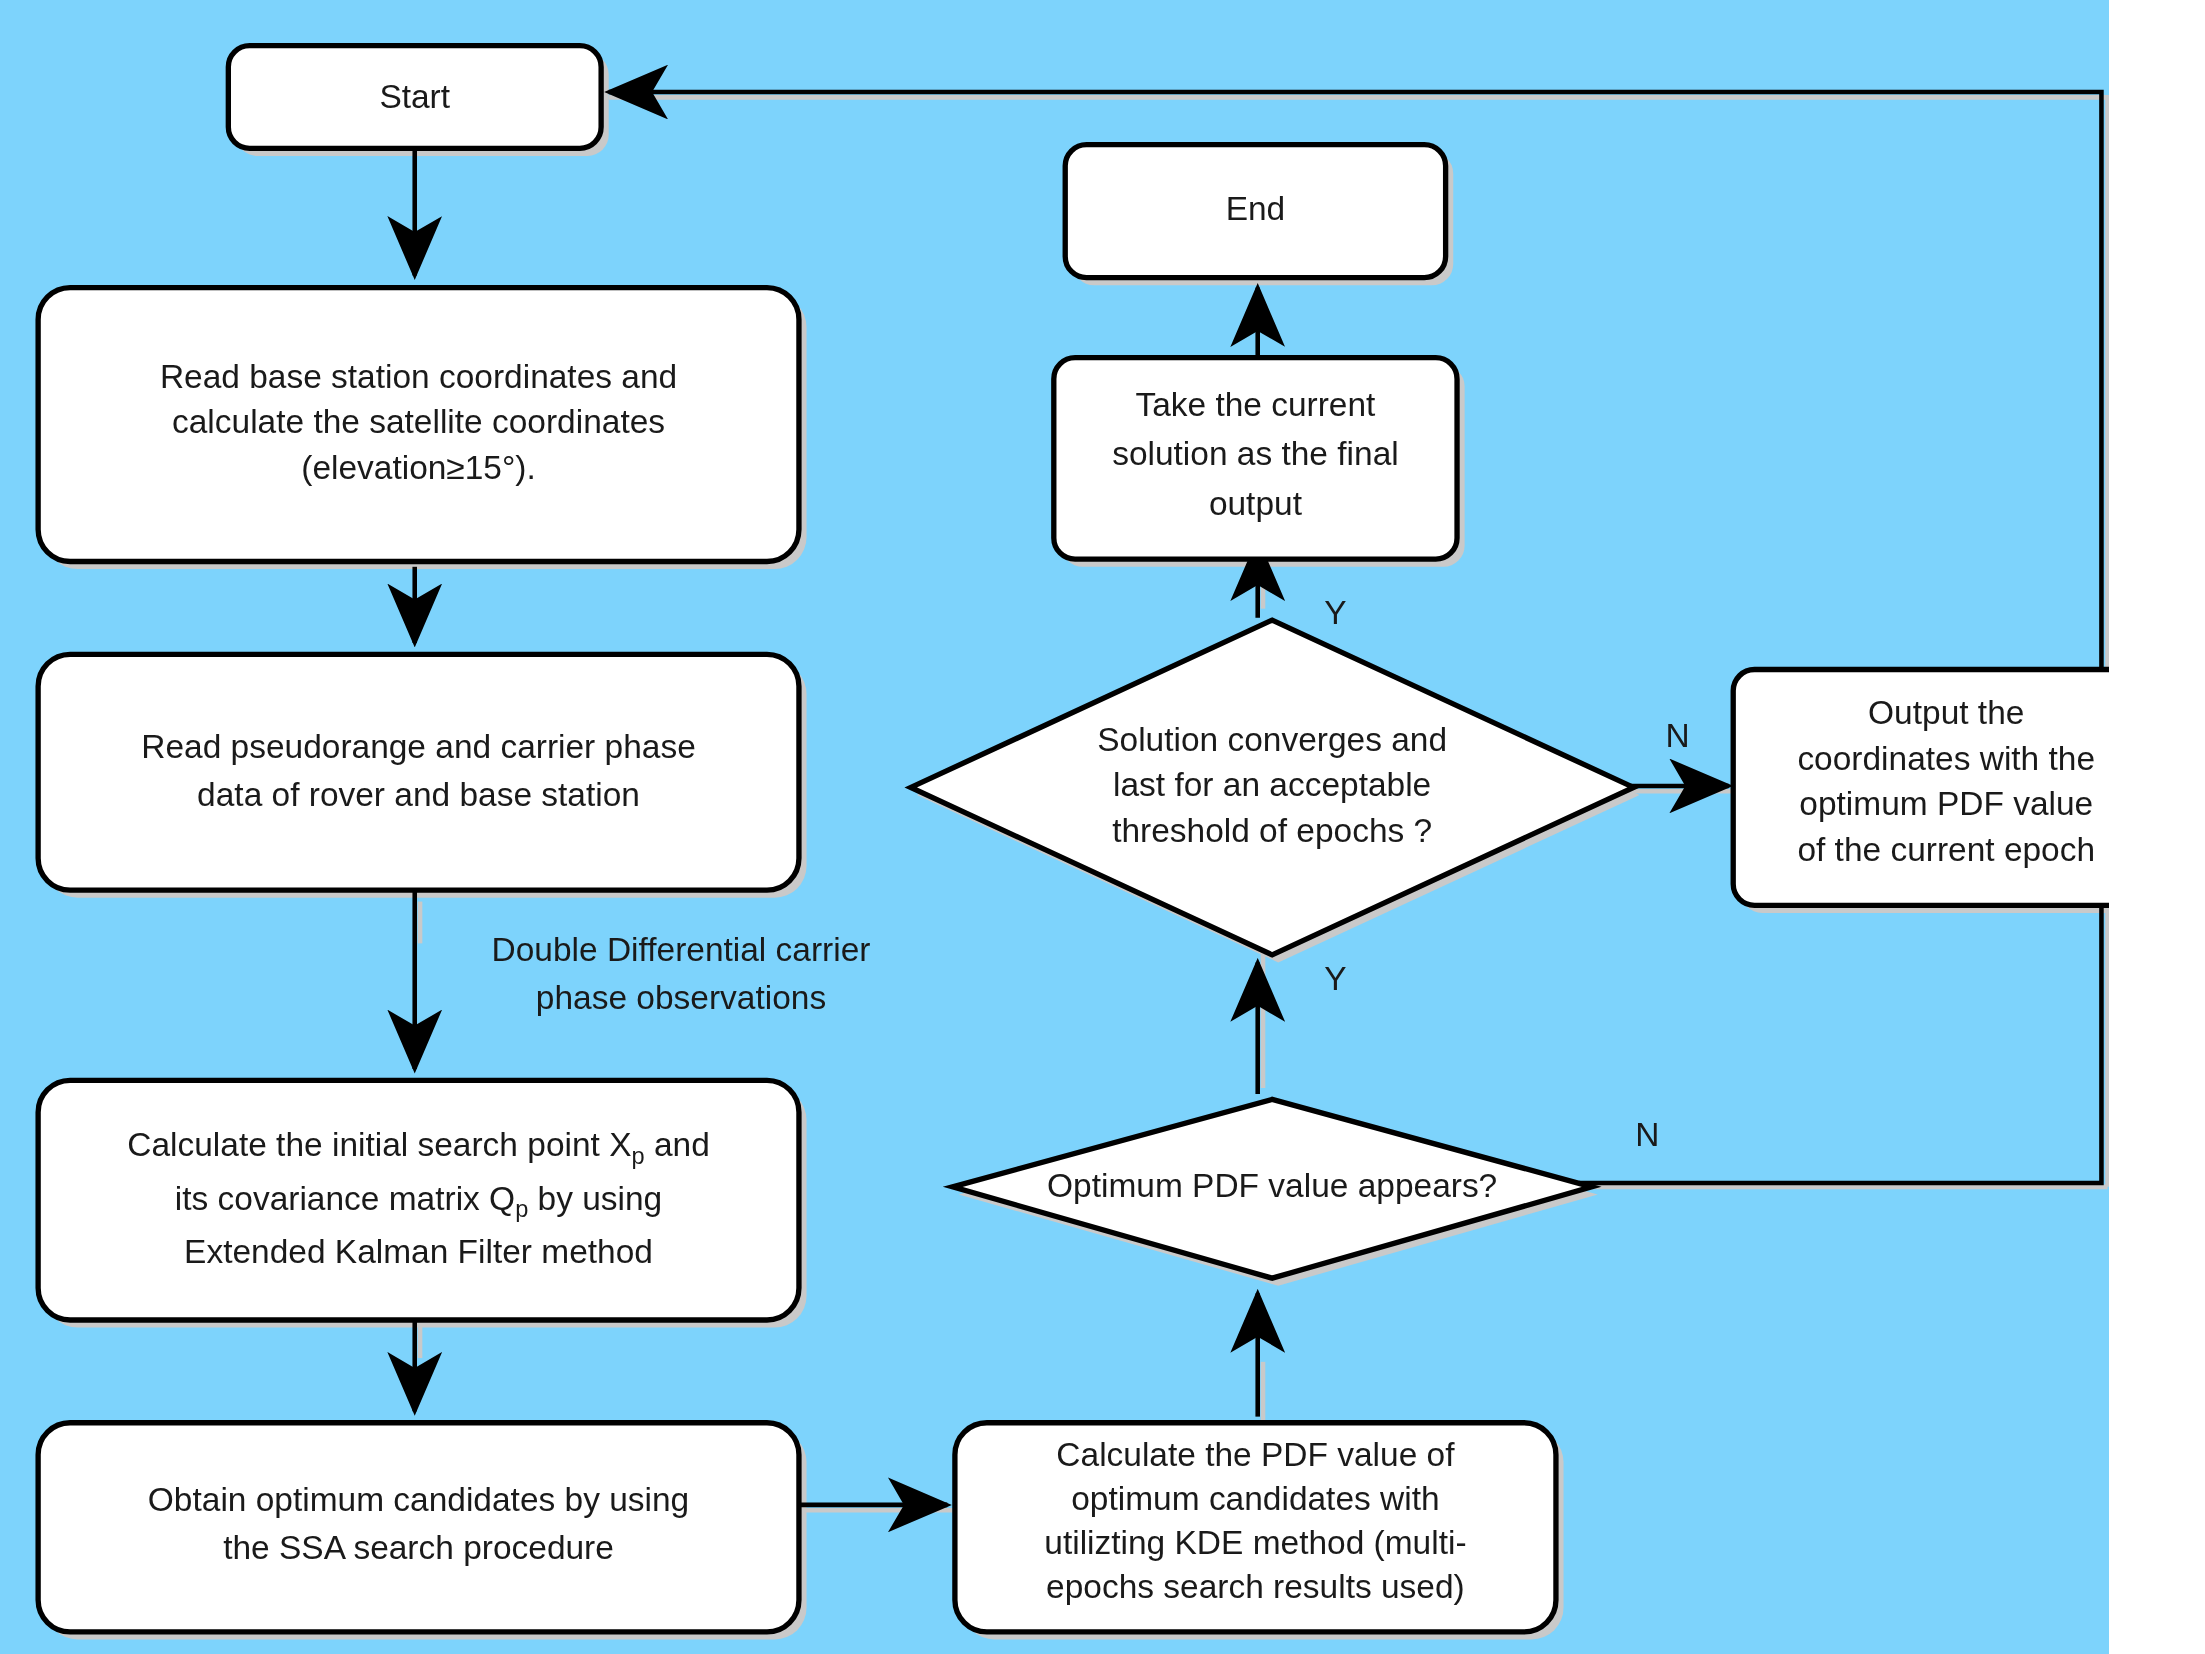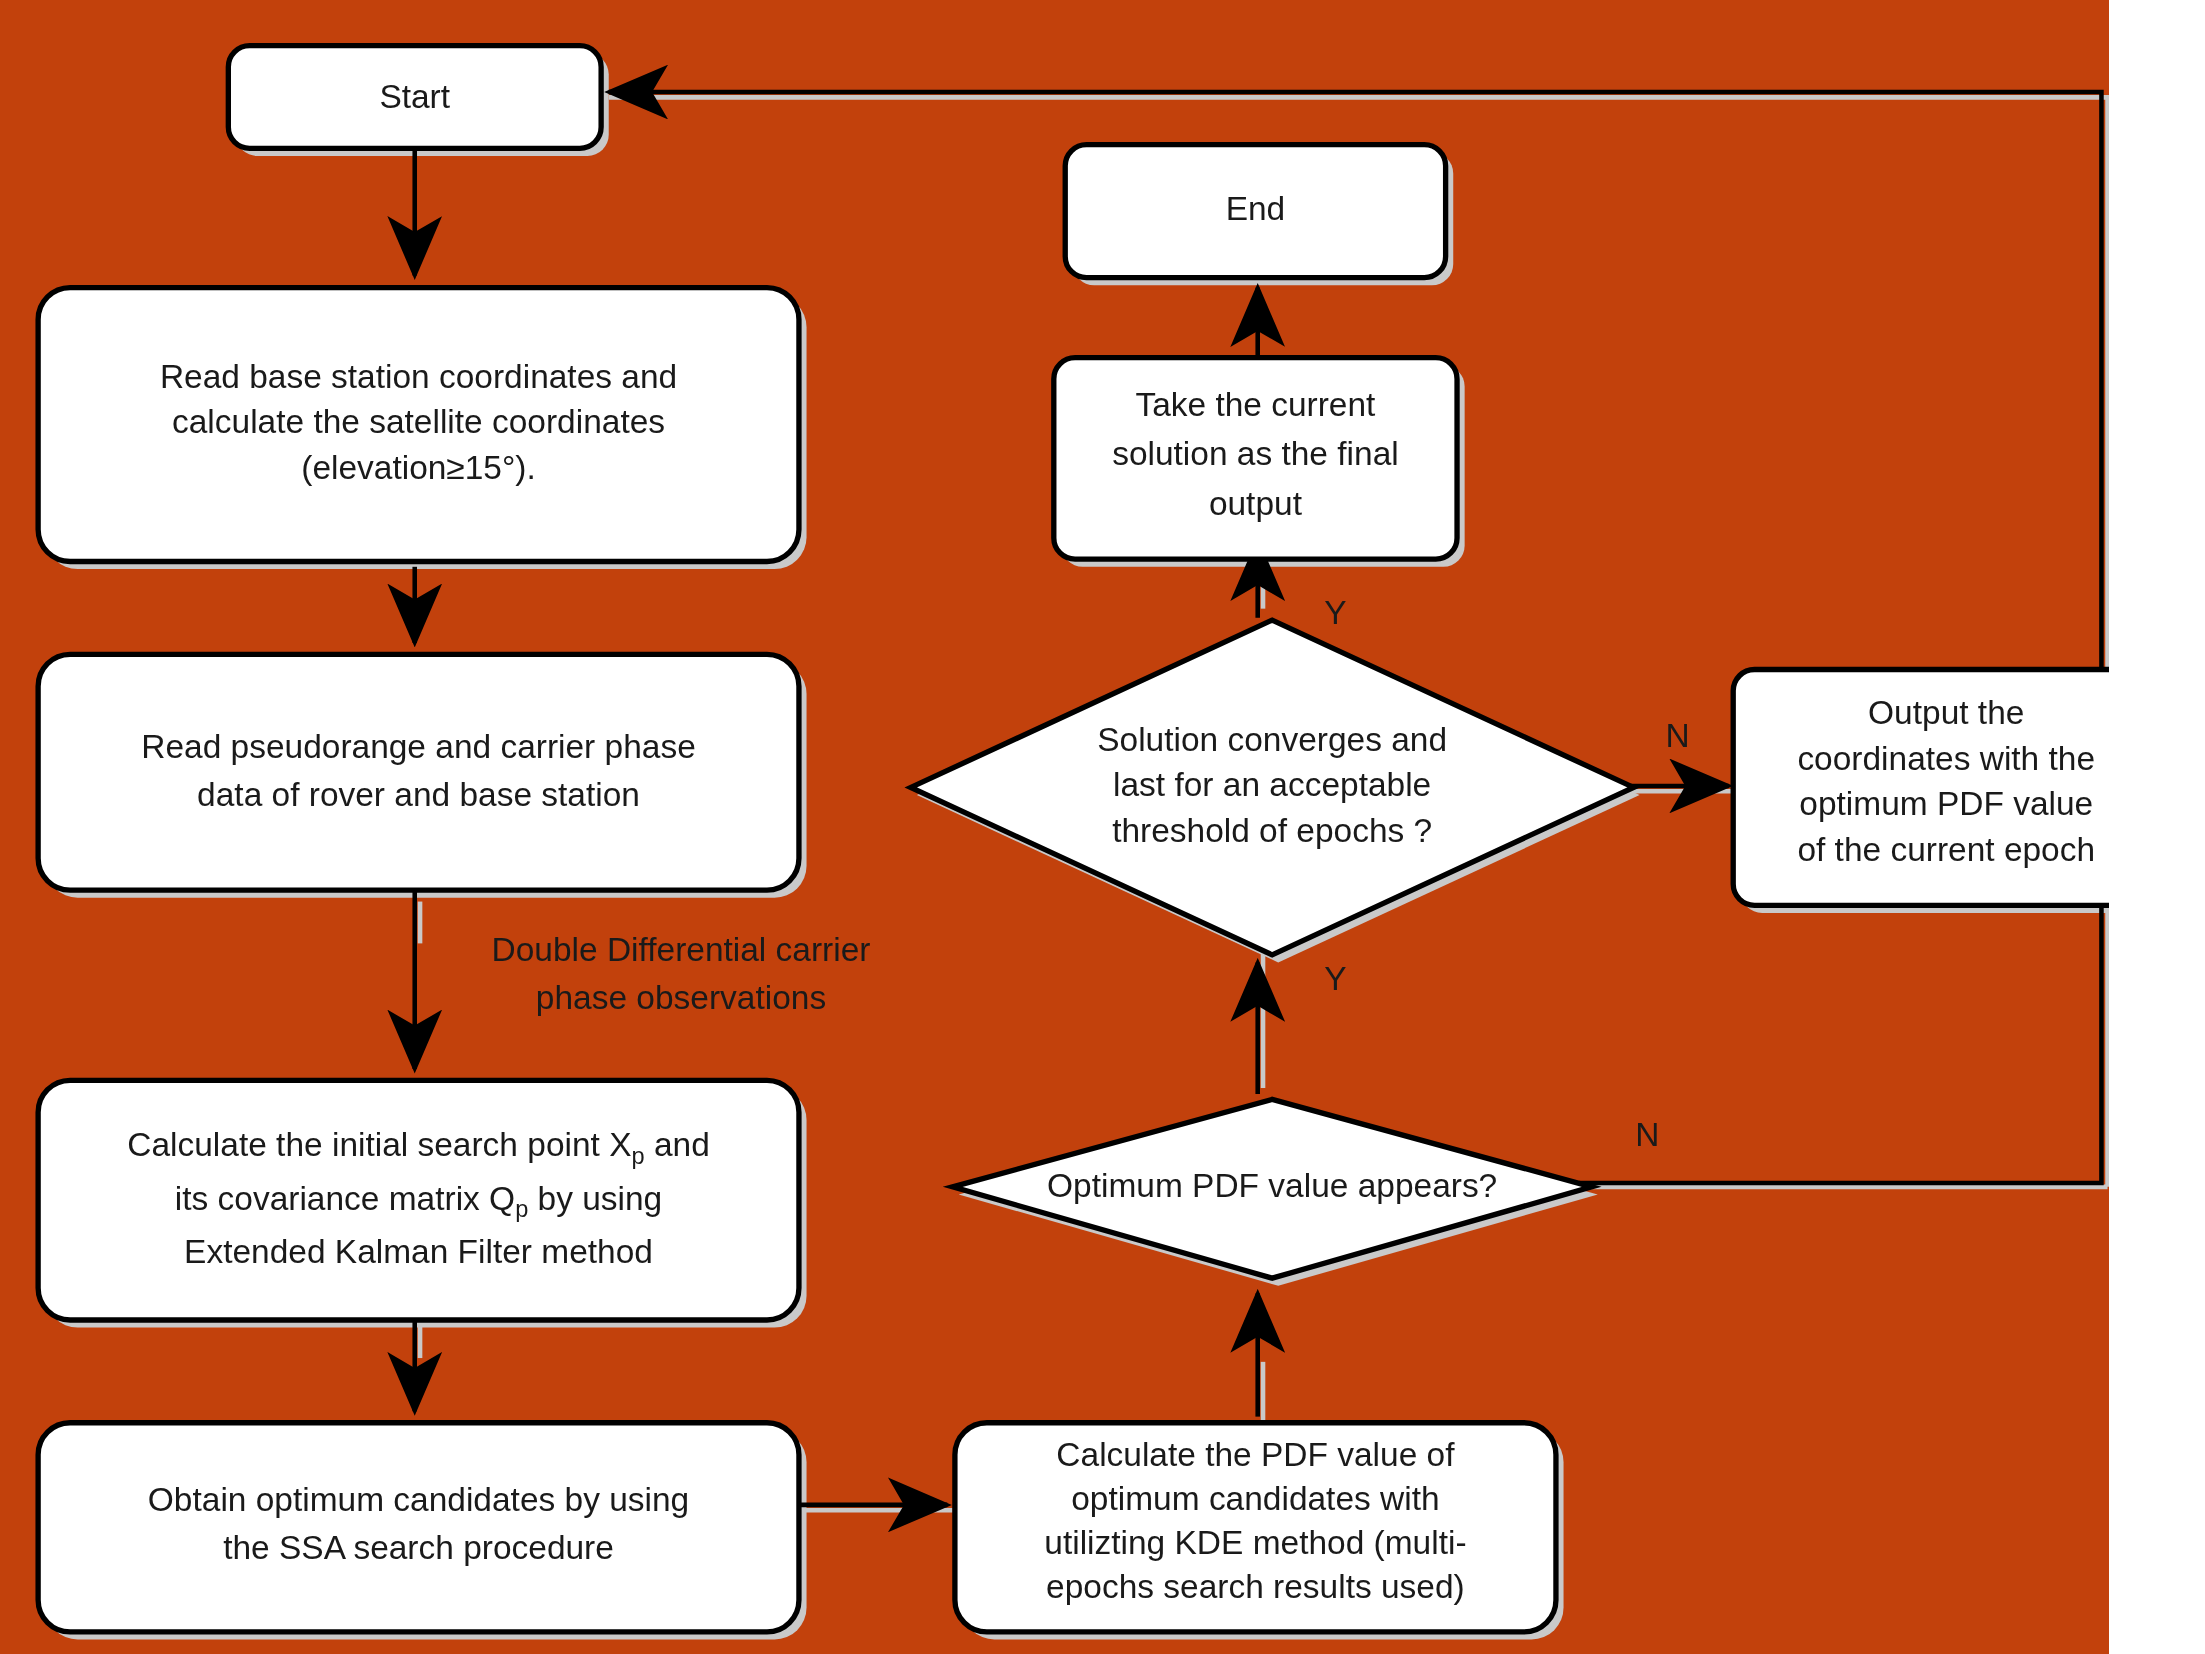--- a/index.html
+++ b/index.html
@@ -8,21 +8,21 @@
     padding: 0;
     background: #ffffff;
   }
   body {
     font-family: "Liberation Sans", sans-serif;
   }
   #flowchart-root {
     position: relative;
     width: 2109px;
     height: 1654px;
-    background: #c2410c;
+    background: #7dd3fc;
     overflow: hidden;
   }
   svg.fc {
     display: block;
     width: 2205px;
     height: 1654px;
   }
   .node-shape {
     fill: #ffffff;
     stroke: #000000;

